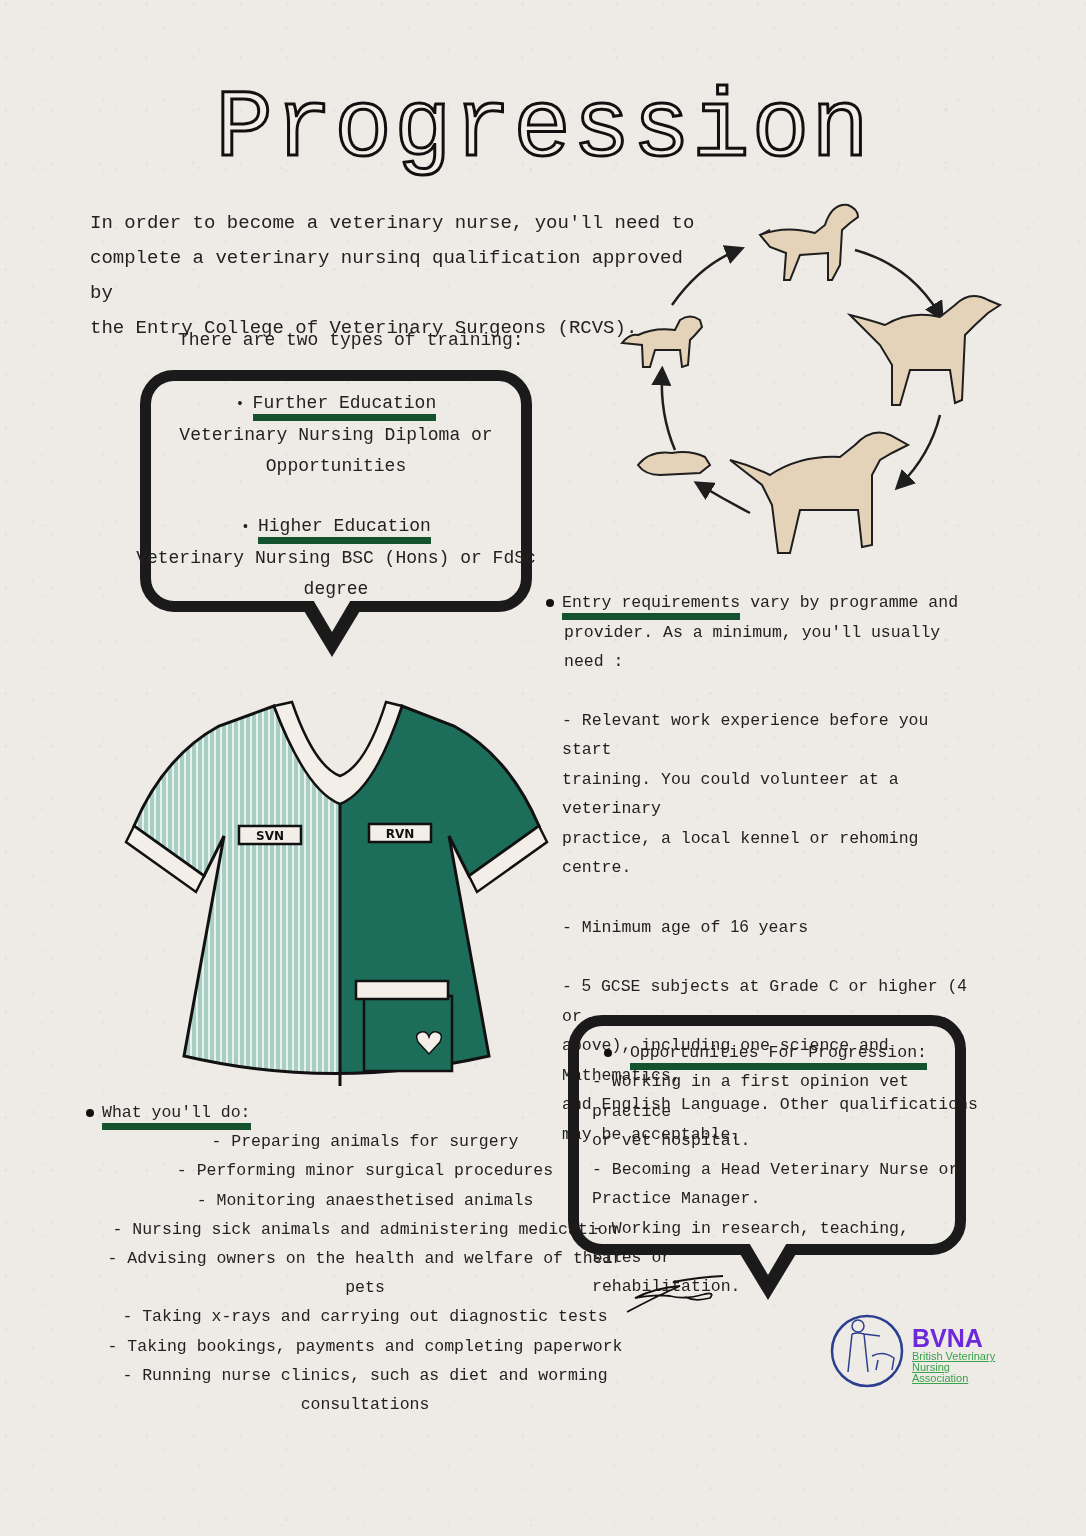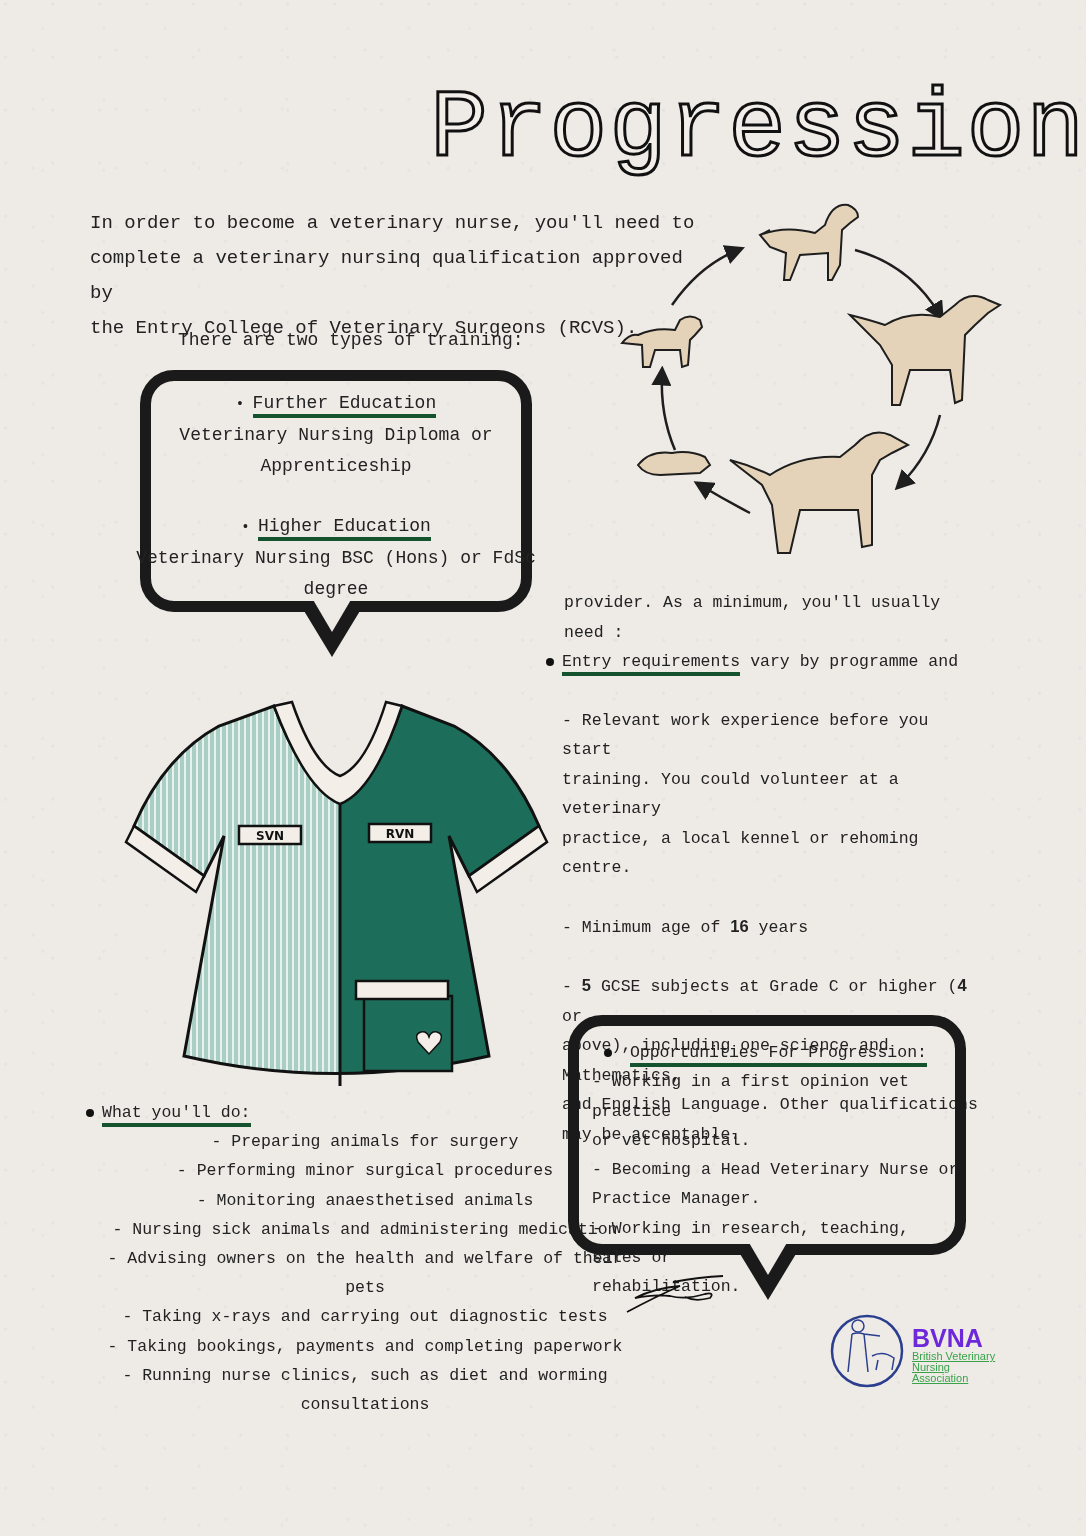--- a/index.html
+++ b/index.html
@@ -9,21 +9,21 @@
       background-image:
         radial-gradient(circle at 12% 8%, rgba(0,0,0,0.035) 0 1px, transparent 2px),
         radial-gradient(circle at 70% 40%, rgba(0,0,0,0.03) 0 1px, transparent 2px),
         radial-gradient(circle at 40% 85%, rgba(0,0,0,0.03) 0 1px, transparent 2px);
       background-size: 47px 53px, 61px 71px, 83px 59px;
       font-family: "Liberation Mono", "DejaVu Sans Mono", monospace;
       color: #222;
     }
     .abs { position: absolute; }
     .title {
-      left: 0; width: 1086px; top: 82px; text-align: right;
+      left: 0; width: 1086px; top: 82px; text-align: center;
       font-family: "Liberation Mono", "DejaVu Sans Mono", monospace;
       font-size: 96px; letter-spacing: 2px; line-height: 1;
       color: #f2efeb;
       -webkit-text-stroke: 3px #111;
       text-shadow: 0 0 0 #111;
     }
     .intro { left: 90px; top: 206px; width: 620px; font-size: 19px; line-height: 35px; }
     .types { left: 178px; top: 330px; font-size: 18px; }
     .bubble {
       border: 11px solid #1a1a1a; border-radius: 34px; background: transparent;
@@ -32,34 +32,34 @@
     .bubble-tail {
       width: 0; height: 0;
       border-left: 34px solid transparent; border-right: 34px solid transparent;
       border-top: 56px solid #1a1a1a;
     }
     .bubble-tail-inner {
       width: 0; height: 0;
       border-left: 20px solid transparent; border-right: 20px solid transparent;
       border-top: 34px solid #eeebe7;
     }
-    .ul { border-bottom: 4px solid #14532d; padding-bottom: 1px; }
+    .ul { border-bottom: 7px solid #14532d; padding-bottom: 1px; }
     .training { left: 140px; top: 370px; width: 392px; height: 242px; }
     .training-text { left: 140px; top: 388px; width: 392px; text-align: center; font-size: 18px; line-height: 31px; }
     .entry { left: 562px; top: 588px; width: 420px; font-size: 16.5px; line-height: 29.5px; }
     .entry .blank { height: 29px; }
     .bullet { display: inline-block; width: 8px; height: 8px; border-radius: 50%; background: #111; margin-right: 8px; vertical-align: middle; }
     .opps { left: 568px; top: 1015px; width: 398px; height: 240px; }
     .opps-text { left: 592px; top: 1038px; width: 370px; font-size: 16.5px; line-height: 29.3px; }
     .todo { left: 86px; top: 1098px; width: 540px; font-size: 16.5px; line-height: 29.2px; }
     .todo .item { padding-left: 18px; text-align: center; }
     .logo { left: 828px; top: 1312px; width: 176px; height: 76px; }
     .logo-name { font-family: "Liberation Sans", sans-serif; font-weight: bold; color: #6d28d9; font-size: 25px; line-height: 25px; }
     .logo-sub { font-family: "Liberation Sans", sans-serif; color: #3aa24a; font-size: 11px; line-height: 11px; text-decoration: underline; }
-    b.num { font-family: "Liberation Sans", sans-serif; font-weight: bold; text-align: right; }
+    b.num { font-family: "Liberation Sans", sans-serif; font-weight: normal; text-align: right; }
   </style>
 </head>
 <body>
 
 <div class="abs title">Progression</div>
 
 <div class="abs intro">
   <div>In order to become a veterinary nurse, you'll need to</div>
   <div>complete a veterinary nursinq qualification approved by</div>
   <div>the Entry College of Veterinary Surgeons (RCVS).</div>
@@ -70,21 +70,21 @@
 <div class="abs bubble training"></div>
 <div class="abs" style="left:298px;top:601px;">
   <div class="bubble-tail"></div>
   <div class="abs bubble-tail-inner" style="left:14px;top:-3px;"></div>
 </div>
 <div class="abs training-text">
   <div>
     <span style="font-size:14px">• </span><span class="ul">Further Education</span>
   </div>
   <div>Veterinary Nursing Diploma or</div>
-  <div>Apprenticeship</div>
+  <div>Opportunities</div>
   <div style="height:29px"></div>
   <div>
     <span style="font-size:14px">• </span><span class="ul">Higher Education</span>
   </div>
   <div style="margin-left:-30px;margin-right:-30px">Veterinary Nursing BSC (Hons) or FdSc</div>
   <div>degree</div>
 </div>
 
 <svg class="abs" style="left:610px;top:195px" width="400" height="370" viewBox="0 0 400 370">
   <defs>
@@ -117,24 +117,24 @@
       <path d="M12,148 Q20,138 28,140 Q45,132 65,135 L70,125 Q80,118 90,125 L92,132 L85,140 L80,145 L78,170 L72,172 L70,155 L45,155 L40,172 L33,172 L32,150 Z"></path>
     </g>
 
     <g>
       <path d="M28,270 Q40,255 62,258 Q80,255 95,262 L100,270 L90,278 L50,280 Q35,280 28,270 Z"></path>
     </g>
   </g>
 </svg>
 
 <div class="abs entry">
-  <div style="margin-left:2px">provider. As a minimum, you'll usually need :</div>
   <div style="margin-left:-16px">
     <span class="bullet"></span><span class="ul">Entry requirements</span><span> vary by programme and</span>
   </div>
+  <div style="margin-left:2px">provider. As a minimum, you'll usually need :</div>
   <div class="blank"></div>
   <div>- Relevant work experience before you start</div>
   <div>training. You could volunteer at a veterinary</div>
   <div>practice, a local kennel or rehoming centre.</div>
   <div class="blank"></div>
   <div>
     <span>- Minimum age of </span><b class="num">16</b><span> years</span>
   </div>
   <div class="blank"></div>
   <div>

